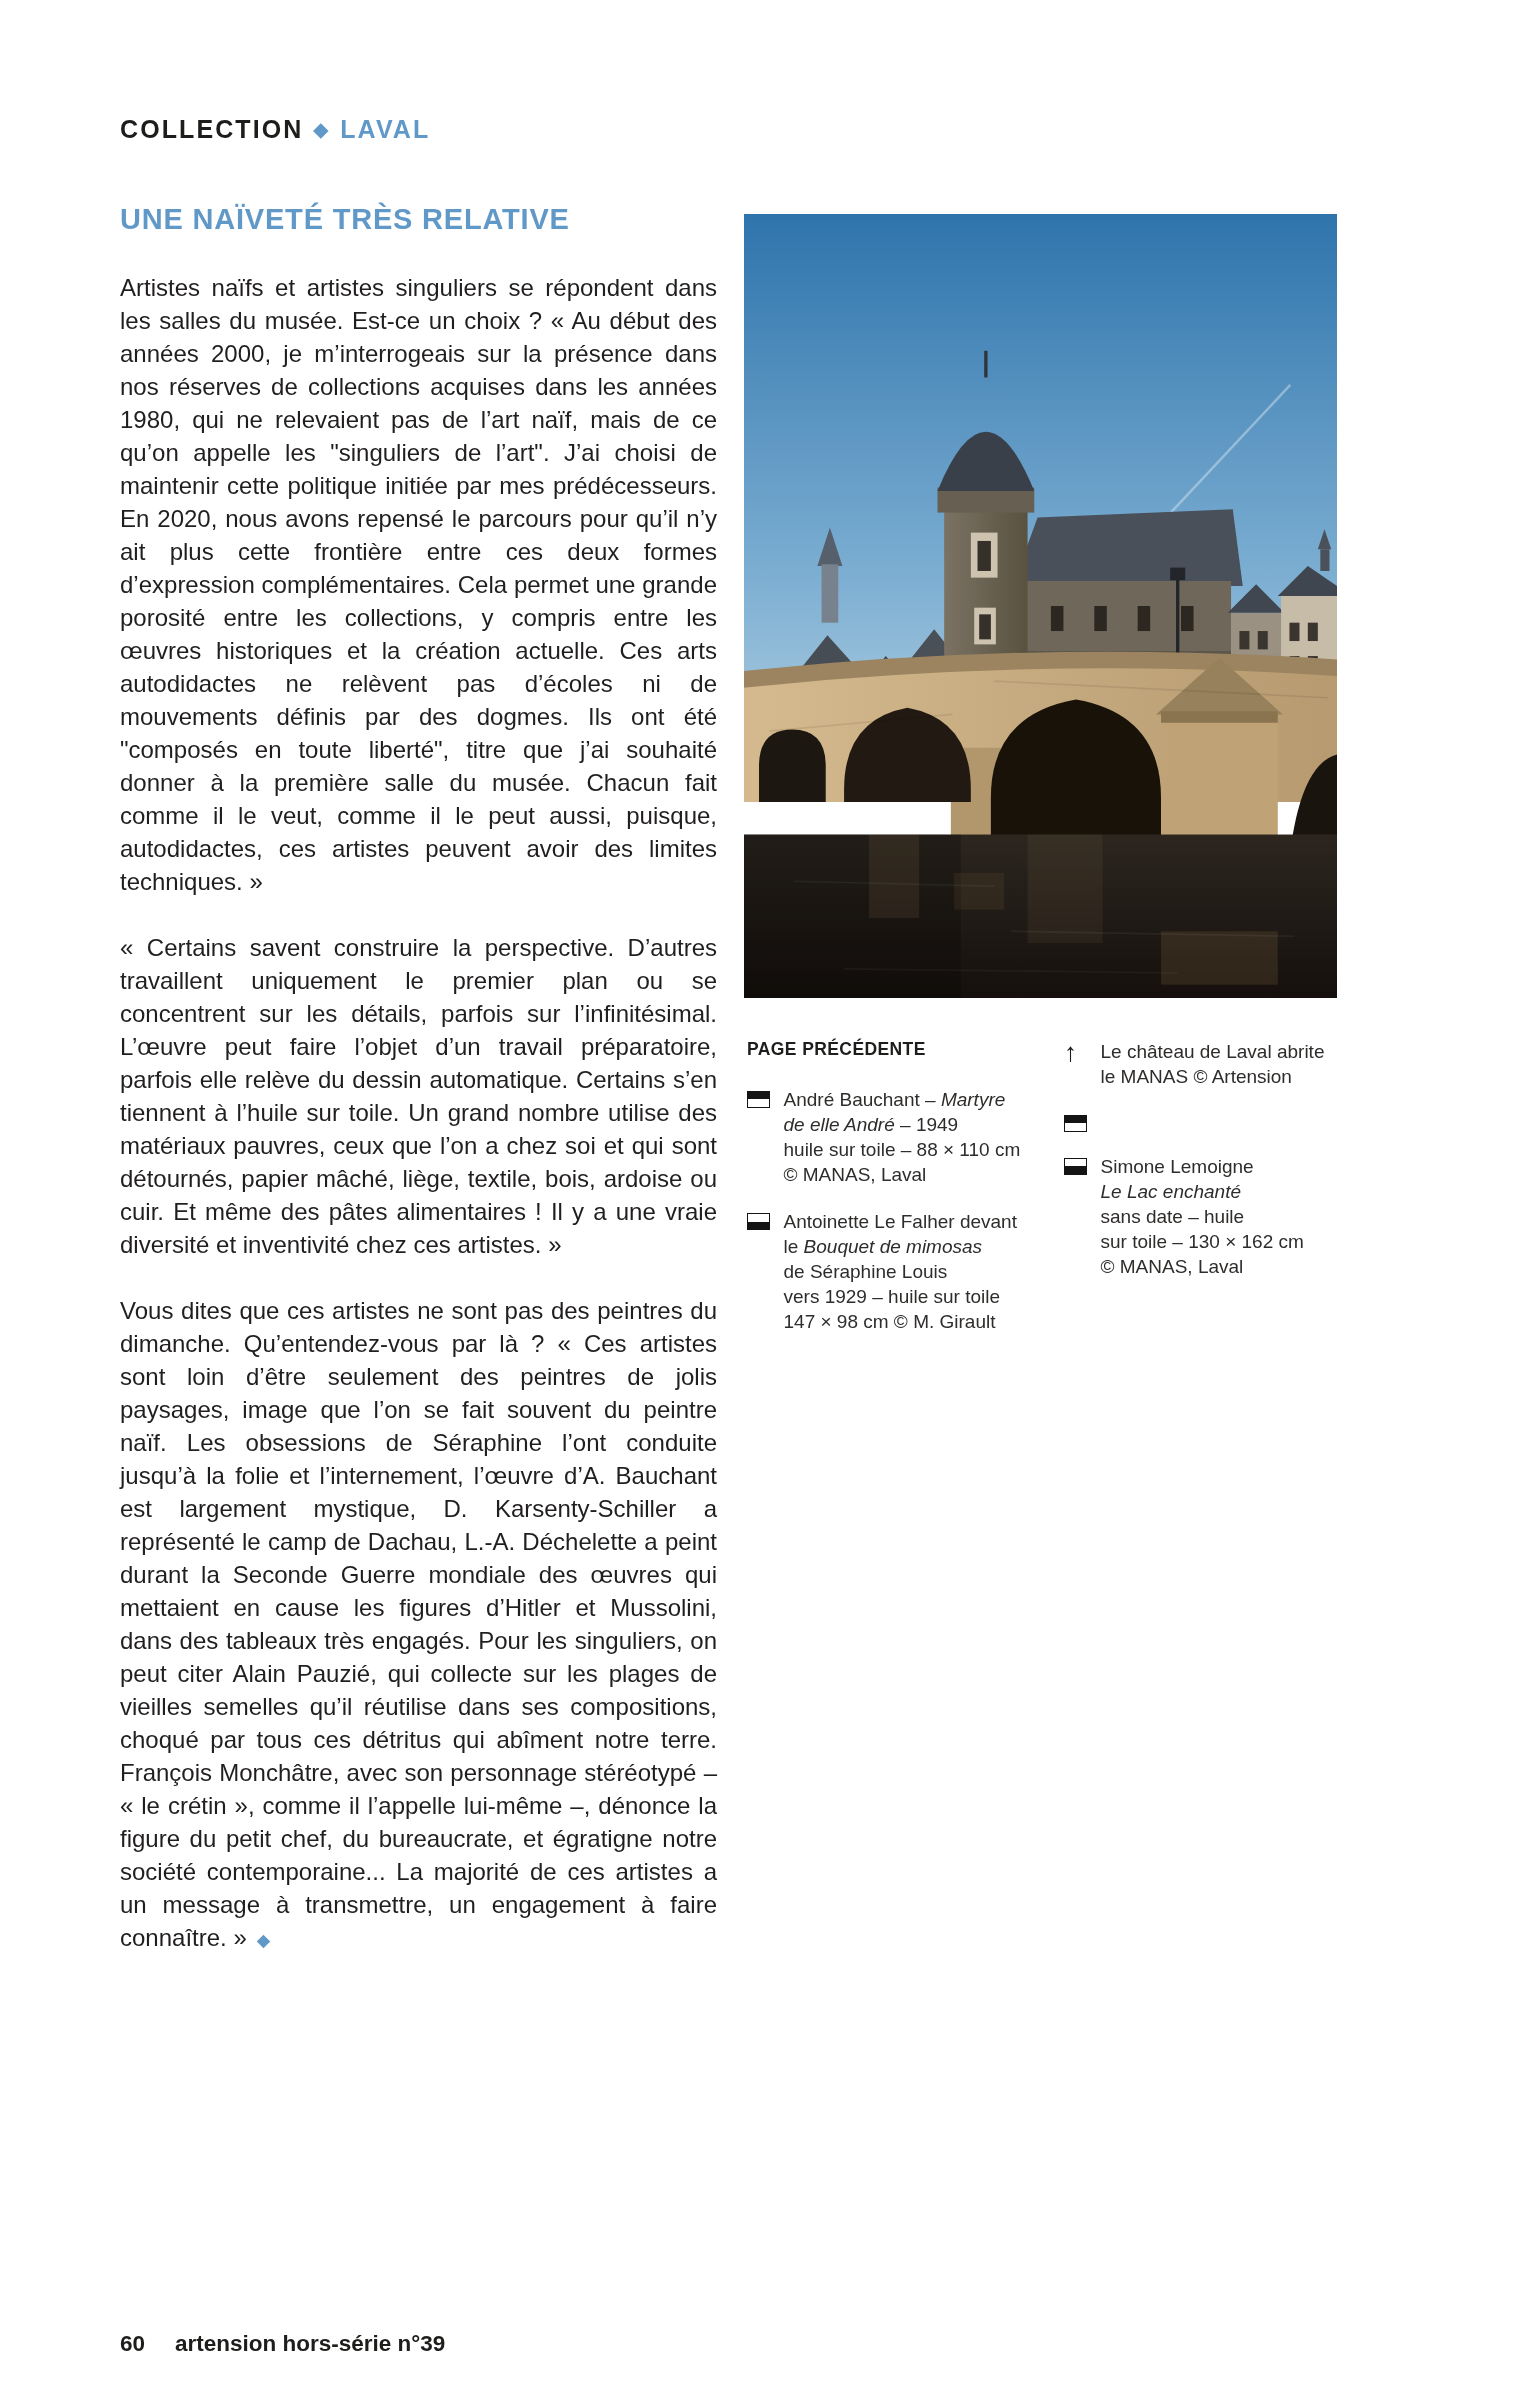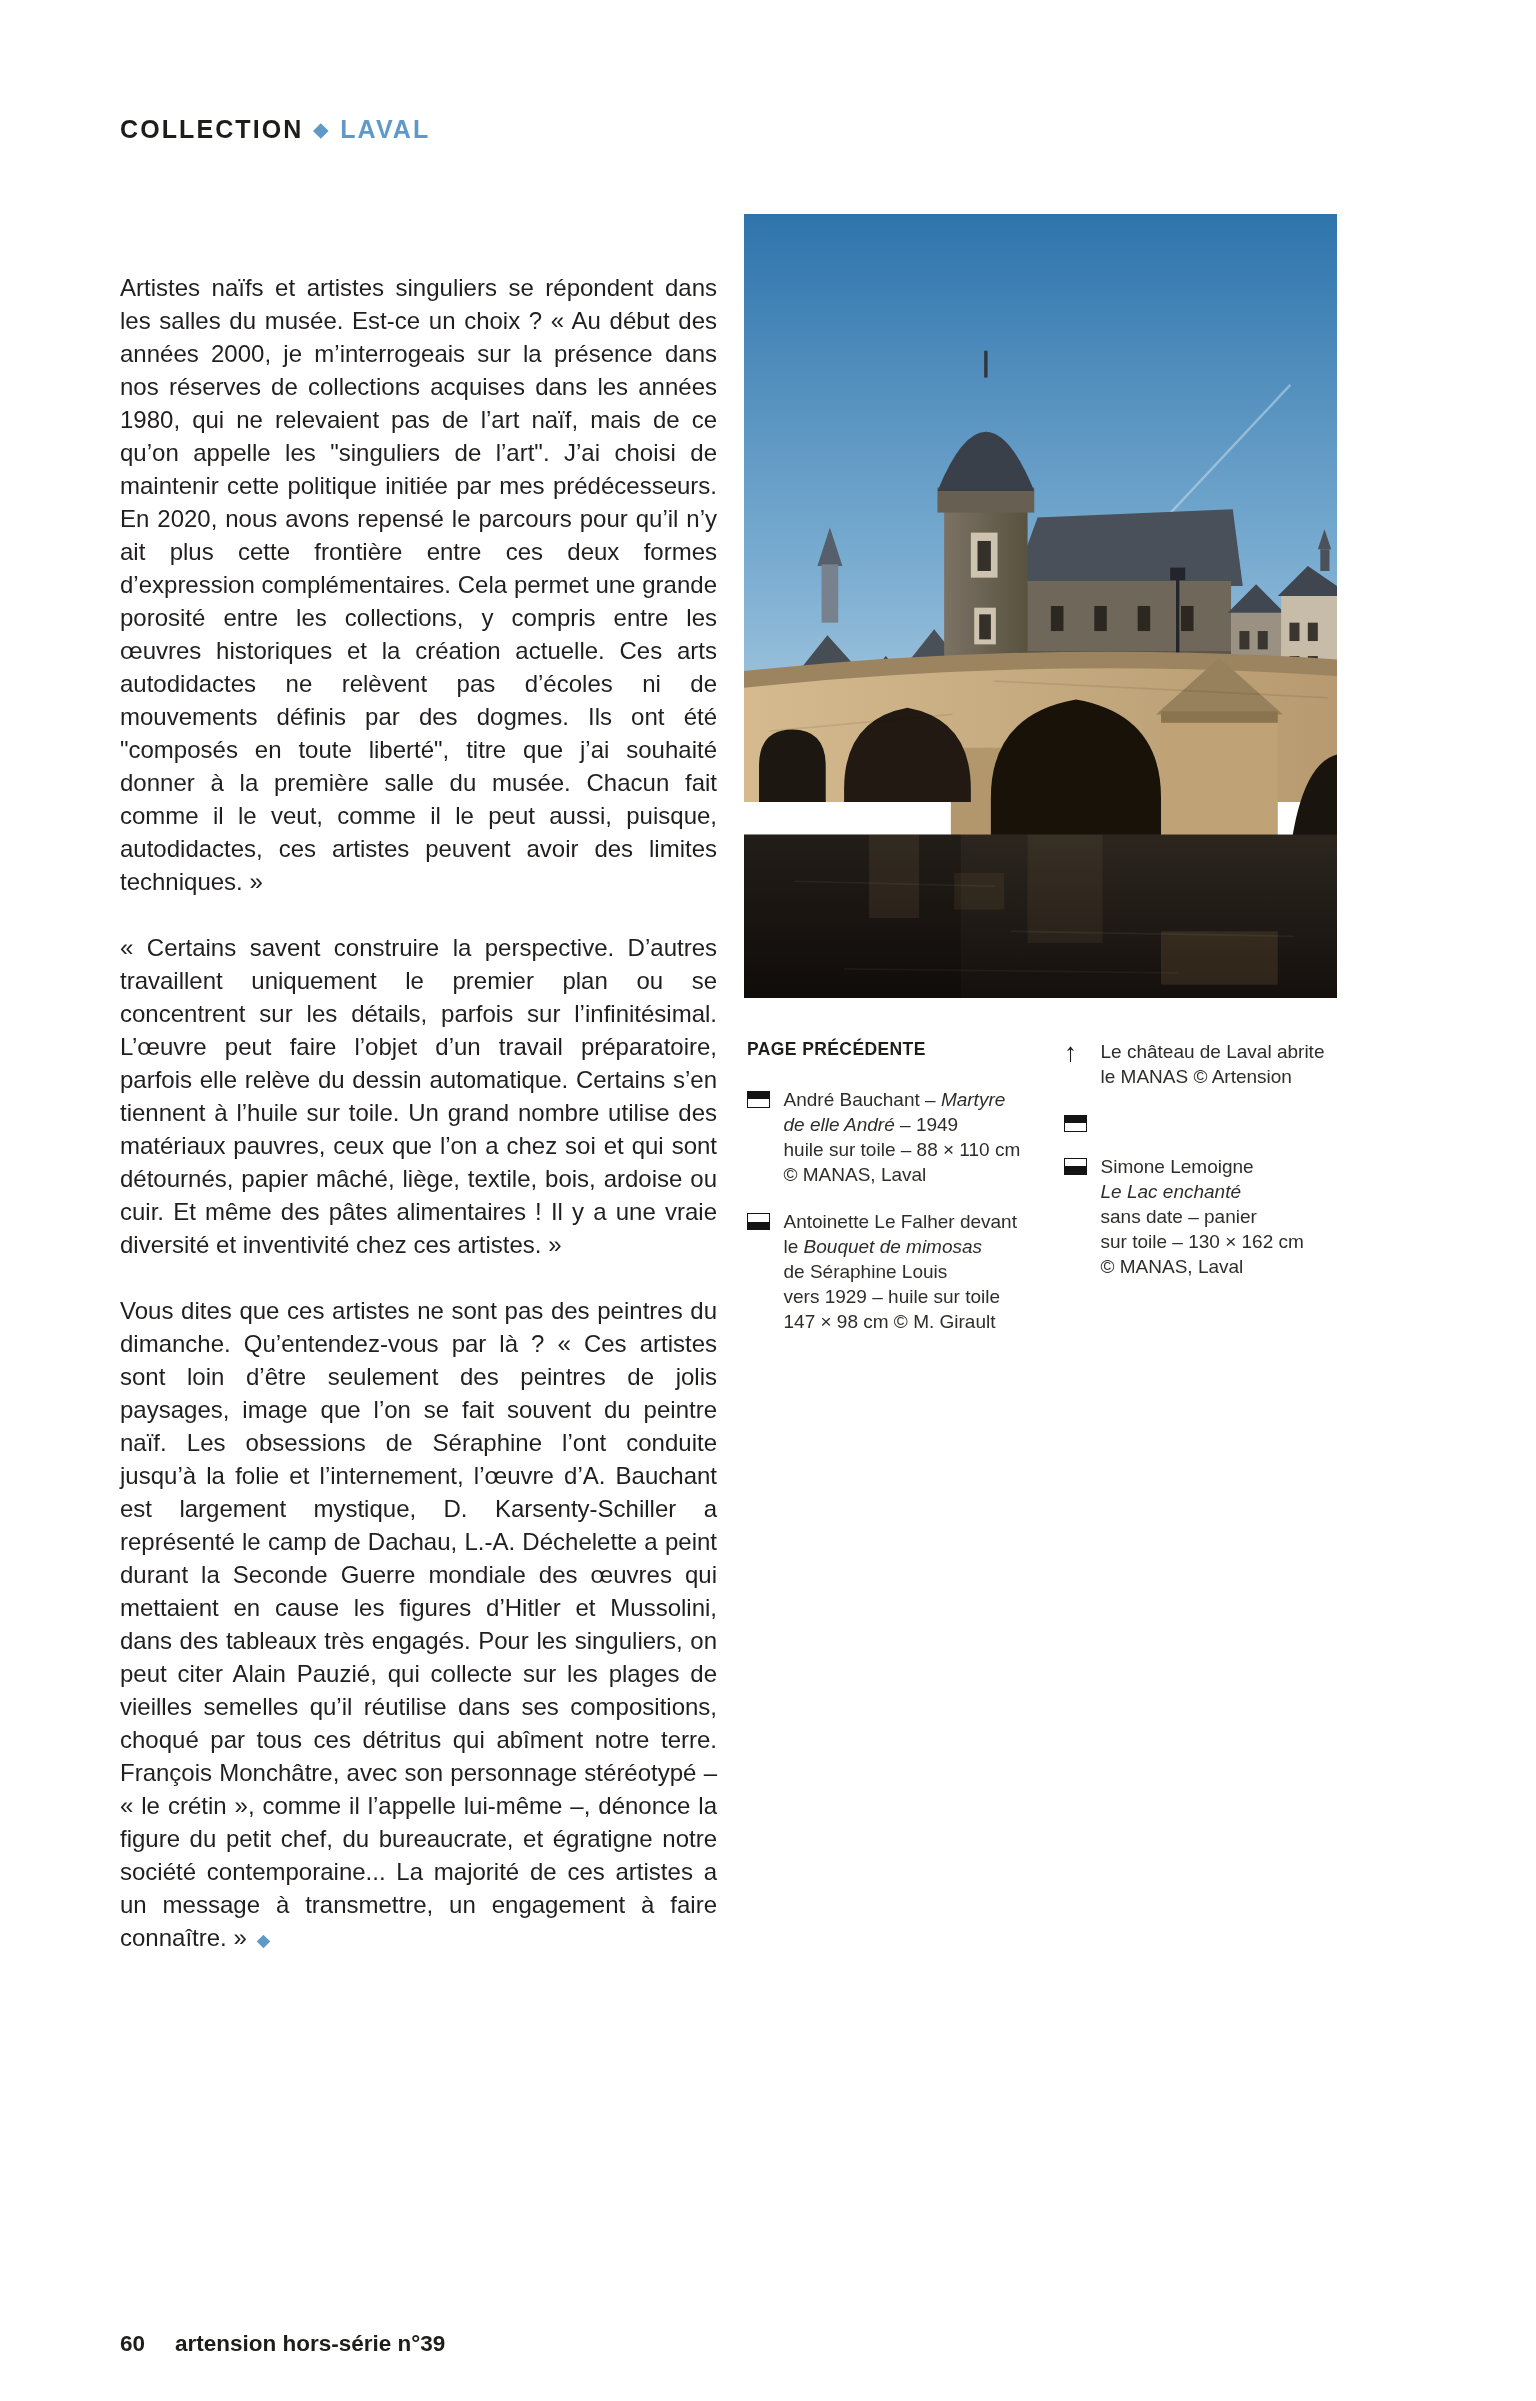--- a/index.html
+++ b/index.html
@@ -47,20 +47,21 @@
 </style>
 </head>
 <body>
 
 <div id="page">
 
   <header class="kicker">
     <span class="k-section">COLLECTION</span><span class="k-sep">◆</span><span class="k-loc">LAVAL</span>
   </header>
 
+  <h1 class="headline">UNE NAÏVETÉ TRÈS RELATIVE</h1>
 
   <article class="body-col">
     <p>Artistes naïfs et artistes singuliers se répondent dans les salles du musée. Est-ce un choix ? « Au début des années 2000, je m’interrogeais sur la présence dans nos réserves de collections acquises dans les années 1980, qui ne relevaient pas de l’art naïf, mais de ce qu’on appelle les "singuliers de l’art". J’ai choisi de maintenir cette politique initiée par mes prédécesseurs. En 2020, nous avons repensé le parcours pour qu’il n’y ait plus cette frontière entre ces deux formes d’expression complémentaires. Cela permet une grande porosité entre les collections, y compris entre les œuvres historiques et la création actuelle. Ces arts autodidactes ne relèvent pas d’écoles ni de mouvements définis par des dogmes. Ils ont été "composés en toute liberté", titre que j’ai souhaité donner à la première salle du musée. Chacun fait comme il le veut, comme il le peut aussi, puisque, autodidactes, ces artistes peuvent avoir des limites techniques. »</p>
     <p>« Certains savent construire la perspective. D’autres travaillent uniquement le premier plan ou se concentrent sur les détails, parfois sur l’infinitésimal. L’œuvre peut faire l’objet d’un travail préparatoire, parfois elle relève du dessin automatique. Certains s’en tiennent à l’huile sur toile. Un grand nombre utilise des matériaux pauvres, ceux que l’on a chez soi et qui sont détournés, papier mâché, liège, textile, bois, ardoise ou cuir. Et même des pâtes alimentaires ! Il y a une vraie diversité et inventivité chez ces artistes. »</p>
     <p><span>Vous dites que ces artistes ne sont pas des peintres du dimanche. Qu’entendez-vous par là ? « Ces artistes sont loin d’être seulement des peintres de jolis paysages, image que l’on se fait souvent du peintre naïf. Les obsessions de Séraphine l’ont conduite jusqu’à la folie et l’internement, l’œuvre d’A. Bauchant est largement mystique, D. Karsenty-Schiller a représenté le camp de Dachau, L.-A. Déchelette a peint durant la Seconde Guerre mondiale des œuvres qui mettaient en cause les figures d’Hitler et Mussolini, dans des tableaux très engagés. Pour les singuliers, on peut citer Alain Pauzié, qui collecte sur les plages de vieilles semelles qu’il réutilise dans ses compositions, choqué par tous ces détritus qui abîment notre terre. François Monchâtre, avec son personnage stéréotypé – « le crétin », comme il l’appelle lui-même –, dénonce la figure du petit chef, du bureaucrate, et égratigne notre société contemporaine... La majorité de ces artistes a un message à transmettre, un engagement à faire connaître. »</span><span class="end-diamond">◆</span></p>
   </article>
 
   <figure class="photo">
     <svg viewBox="0 0 711 940" preserveAspectRatio="none">
       <defs>
@@ -212,21 +213,21 @@
             </div>
           </div>
           <div class="cap-item">
             <span class="cap-icon pos-top"></span>
           </div>
           <div class="cap-item">
             <span class="cap-icon pos-bottom"></span>
             <div class="cap-text">
               <div class="cap-line"><span>Simone Lemoigne</span></div>
               <div class="cap-line"><span class="it">Le Lac enchanté</span></div>
-              <div class="cap-line"><span>sans date – panier</span></div>
+              <div class="cap-line"><span>sans date – huile</span></div>
               <div class="cap-line"><span>sur toile – 130 × 162 cm</span></div>
               <div class="cap-line"><span>© MANAS, Laval</span></div>
             </div>
           </div>
         </div>
     </div>
   </section>
 
   <footer class="page-footer">
     <span class="page-num">60</span><span class="issue">artension hors-série n°39</span>

